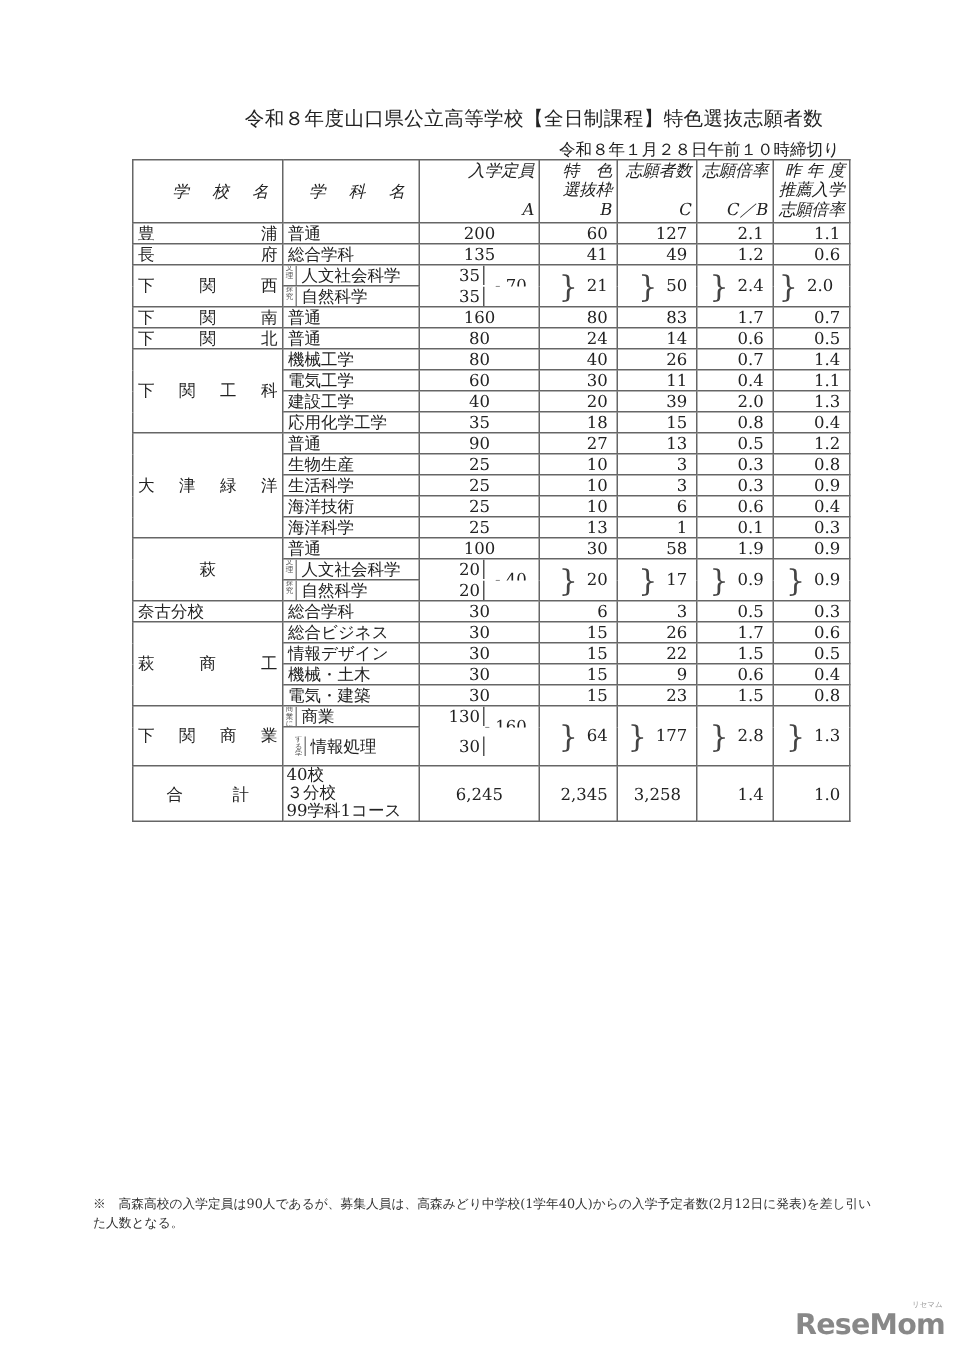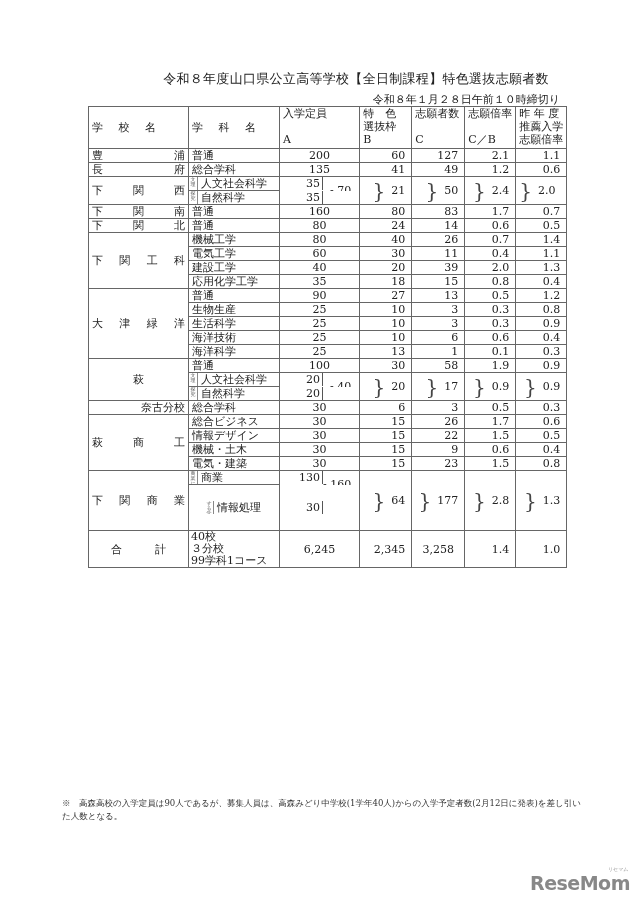--- a/index.html
+++ b/index.html
@@ -6,21 +6,21 @@
   body { width:640px; height:904px; position:relative; overflow:hidden;
          font-family:"DejaVu Serif","Liberation Serif",serif; color:#222; }
   .title { position:absolute; left:0; width:640px; top:70px; text-align:center;
            font-size:13px; letter-spacing:0.3px;margin-left:36px; }
   .deadline { position:absolute; right:80px; top:92px; font-size:11px; }
   table { position:absolute; left:88px; top:106px; border-collapse:collapse;
           font-size:11px; table-layout:fixed; }
   td, th { border:1px solid #666; padding:0 3px; height:13px; line-height:13px;
            font-weight:normal; white-space:nowrap; overflow:hidden; }
   table { border:1.5px solid #222; }
-  th { text-align:left; vertical-align:bottom; line-height:13px; }
+  th { text-align:right; vertical-align:bottom; line-height:13px;font-style:italic; }
   .num { text-align:right; padding-right:6px; }
   .ctr { text-align:center; }
   .school { display:flex; justify-content:space-between; }
   .school span { display:inline-block; }
   .tiny { font-size:5px; line-height:5px; color:#555; width:8px; text-align:center; }
   .brace { display:inline-block; font-size:20px; line-height:20px; color:#444; margin-right:6px; vertical-align:middle; }
   .footnote { position:absolute; left:62px; top:797px; font-size:8.5px; line-height:13px; color:#333; width:520px; }
   .logo { position:absolute; left:530px; top:872px; font-family:"DejaVu Sans","Liberation Sans",sans-serif;
           font-weight:bold; font-size:19px; color:#888; letter-spacing:-0.5px; }
   .logo-kana { position:absolute; left:608px; top:866px; font-size:5px; color:#999; font-family:"DejaVu Sans",sans-serif; }
@@ -291,21 +291,21 @@
             <span style="padding-left:3px">自然科学</span>
           </div>
         </td>
         <td style="padding: 0px; border-top: none;">
           <div style="display: flex; justify-content: space-between;">
             <span style="width:40px;text-align:right;border-right:1px solid #555;padding-right:2px">20</span>
           </div>
         </td>
       </tr>
       <tr>
-        <td style="vertical-align: middle; text-align: right;">奈古分校</td>
+        <td style="vertical-align: middle; ">奈古分校</td>
         <td>総合学科</td>
         <td class="ctr">30</td>
         <td class="num">6</td>
         <td class="num">3</td>
         <td class="num">0.5</td>
         <td class="num">0.3</td>
       </tr>
       <tr>
         <td rowspan="4" style="vertical-align: middle;">
           <div class="school">
@@ -365,21 +365,21 @@
             <span style="width:40px;text-align:right;border-right:1px solid #555;padding-right:2px">130</span>
             <span style="padding-right:8px;position:relative;top:7px">‐ 160</span>
           </div>
         </td>
         <td class="num" rowspan="2" style="vertical-align: middle; text-align: right;"><span class="brace">}</span><span>64</span></td>
         <td class="num" rowspan="2" style="vertical-align: middle; text-align: right;"><span class="brace">}</span><span>177</span></td>
         <td class="num" rowspan="2" style="vertical-align: middle; text-align: right;"><span class="brace">}</span><span>2.8</span></td>
         <td class="num" rowspan="2" style="vertical-align: middle; text-align: right;"><span class="brace">}</span><span>1.3</span></td>
       </tr>
       <tr>
-        <td style="padding: 16px;">
+        <td style="padding: 6px;">
           <div style="display: flex; align-items: center;">
             <div class="tiny" style="border-right: 1px solid rgb(136, 136, 136); height: 13px; overflow: hidden; word-break: break-all; white-space: normal;">する学科</div>
             <span style="padding-left:3px">情報処理</span>
           </div>
         </td>
         <td style="padding: 0px; border-top: none;">
           <div style="display: flex; justify-content: space-between;">
             <span style="width:40px;text-align:right;border-right:1px solid #555;padding-right:2px">30</span>
           </div>
         </td>

